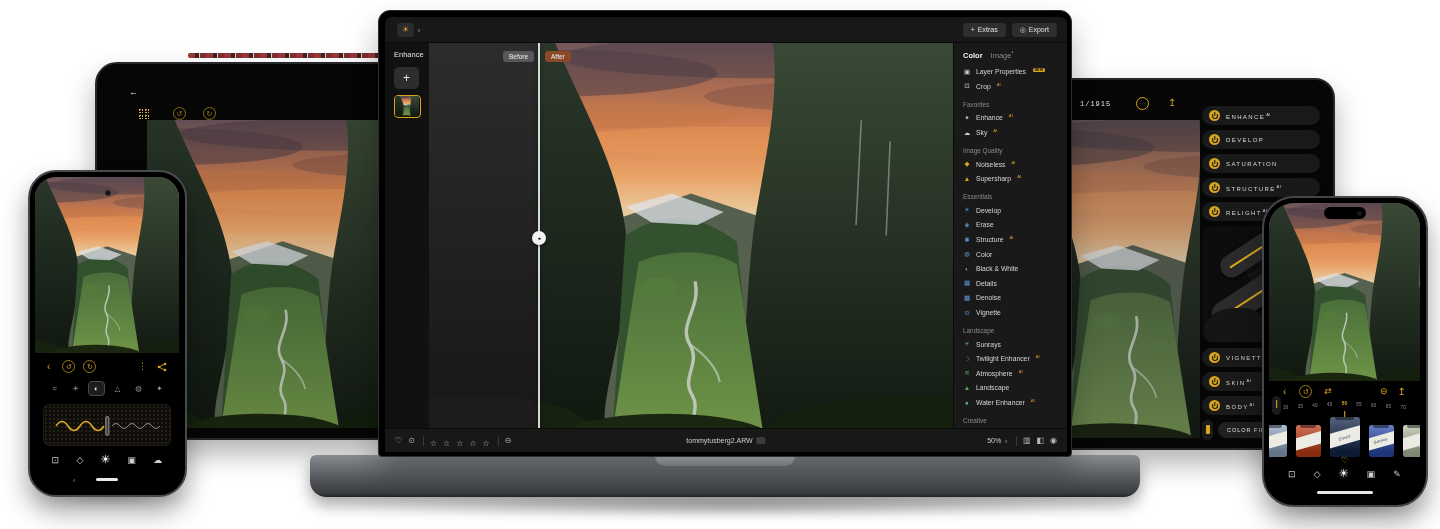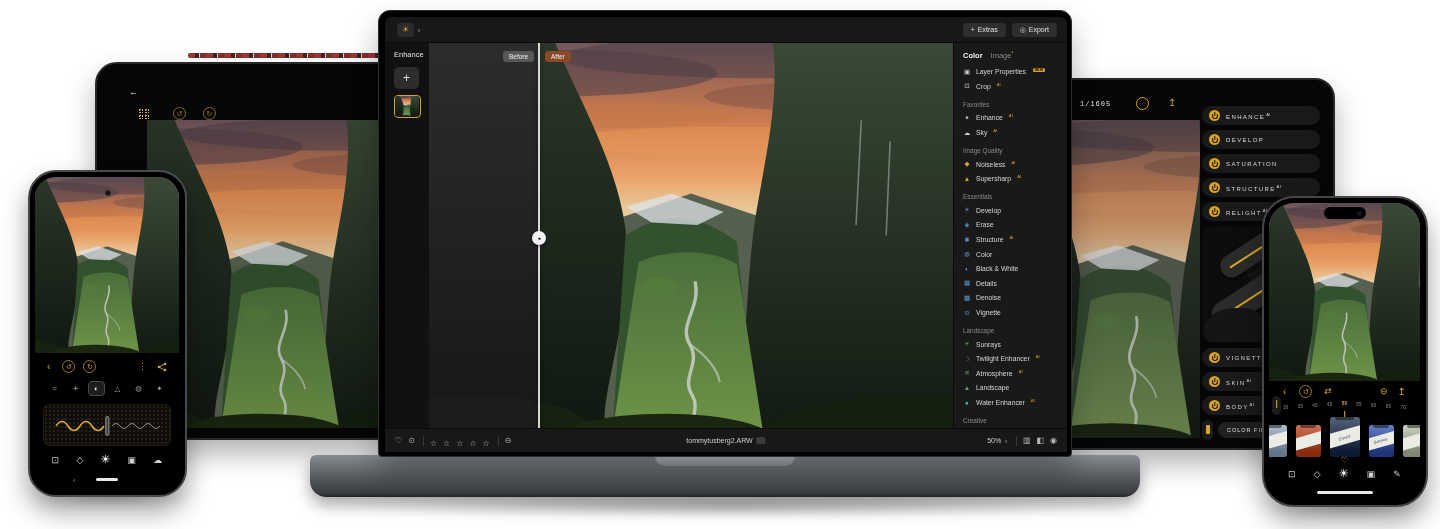--- a/index.html
+++ b/index.html
@@ -228,21 +228,21 @@
 <path d="M160,170 C185,160 215,160 235,172 L255,300 140,300 Z" fill="url(#valG)"></path>
 <path d="M203,185 C208,205 190,218 199,233 208,248 192,258 201,272 207,282 198,292 203,300" stroke="#c3ccc2" stroke-width="2.6" fill="none" opacity=".9"></path>
 <path d="M199,233 C212,242 220,252 222,262" stroke="#c3ccc2" stroke-width="1.6" fill="none" opacity=".7"></path>
 <ellipse cx="175" cy="190" rx="14" ry="8" fill="#57803c" opacity=".5"></ellipse>
 <ellipse cx="225" cy="215" rx="12" ry="7" fill="#57803c" opacity=".5"></ellipse>
 <ellipse cx="30" cy="300" rx="95" ry="28" fill="#16220f"></ellipse>
 <ellipse cx="370" cy="303" rx="115" ry="30" fill="#141f0e"></ellipse>
 <ellipse cx="180" cy="308" rx="85" ry="22" fill="#1a260f"></ellipse>
 </svg>
       </div>
-    <span style="position:absolute;left:38px;top:20px;font-size:7px;letter-spacing:1px;color:#e8e8e8;font-family:'Liberation Mono',monospace">1/1605</span>
+    <span style="position:absolute;left:38px;top:20px;font-size:7px;letter-spacing:1px;color:#e8e8e8;font-family:'Liberation Mono',monospace">1/1915</span>
     <div class="t-circ abs" style="left:94px;top:17px;border-color:#d9a51f">⋯</div>
     <span class="t-ico" style="left:126px;top:18px;font-size:10px">↥</span>
     <div id="rt-col">
         <div class="rt-btn" style="top:26px">
    <span class="pwr"></span>
    <span class="lab">ENHANCE<sup>AI</sup></span>
         </div>
         <div class="rt-btn" style="top:50px">
    <span class="pwr"></span>
    <span class="lab">DEVELOP</span>

